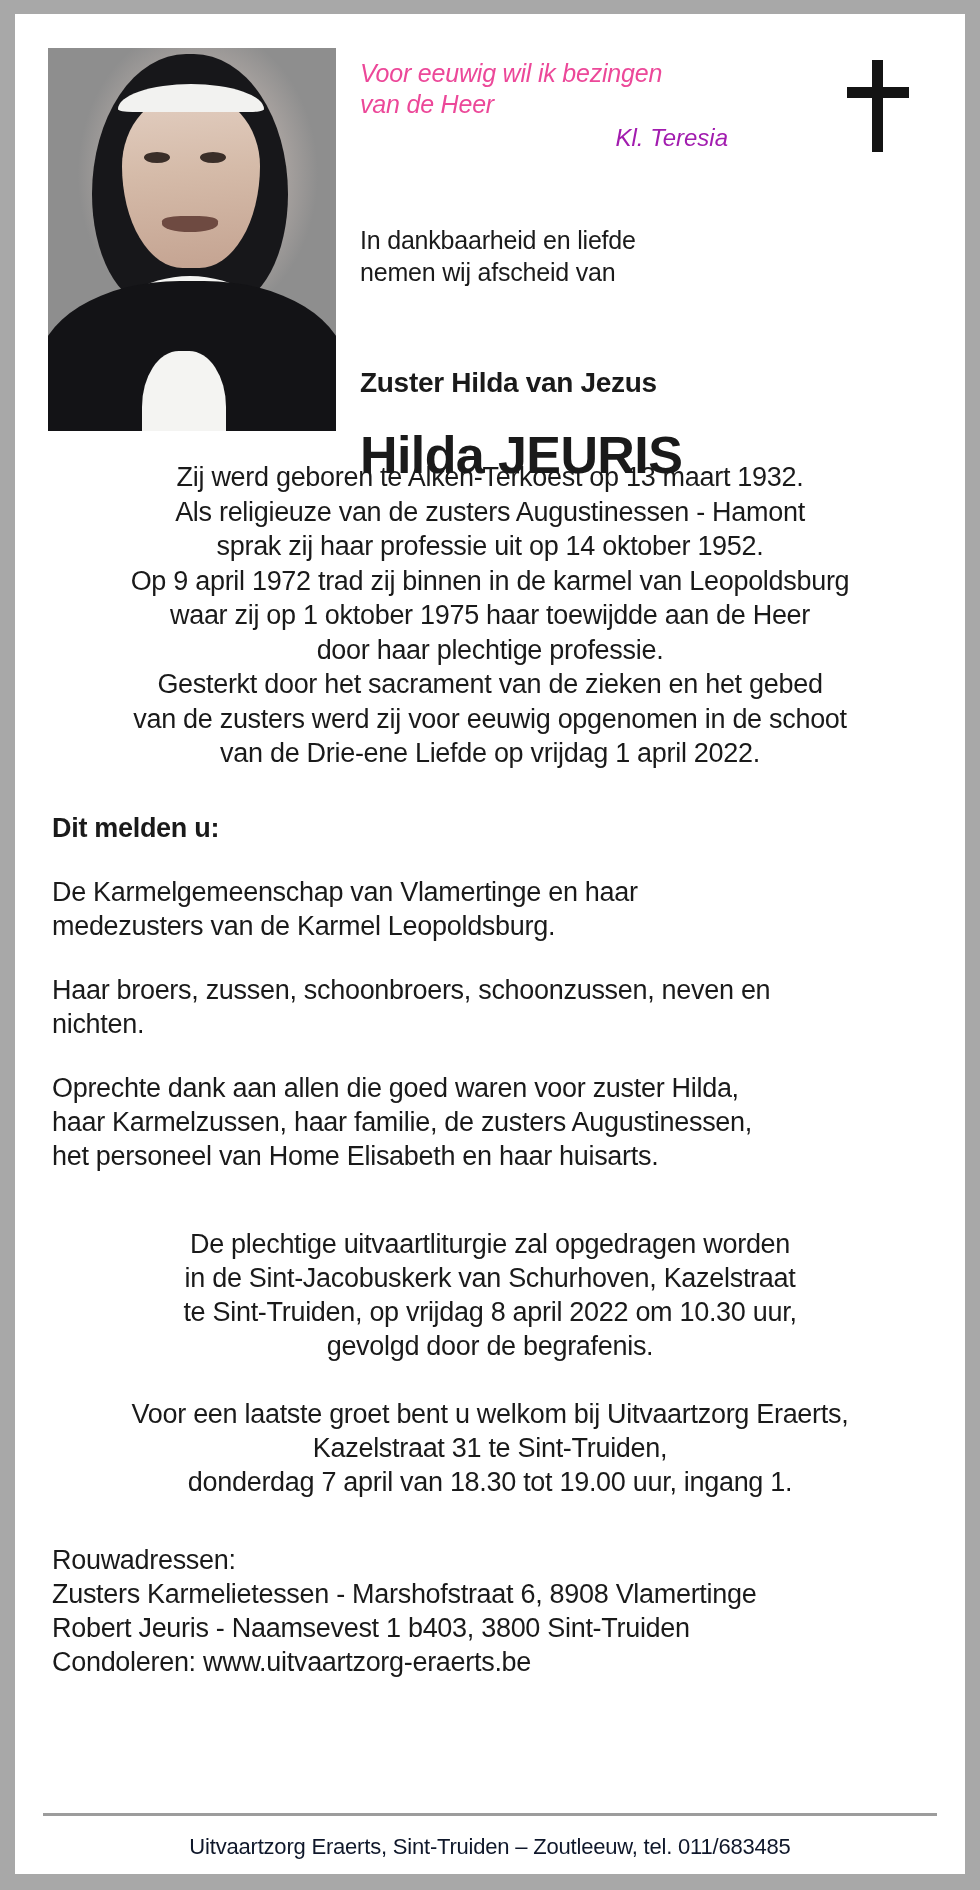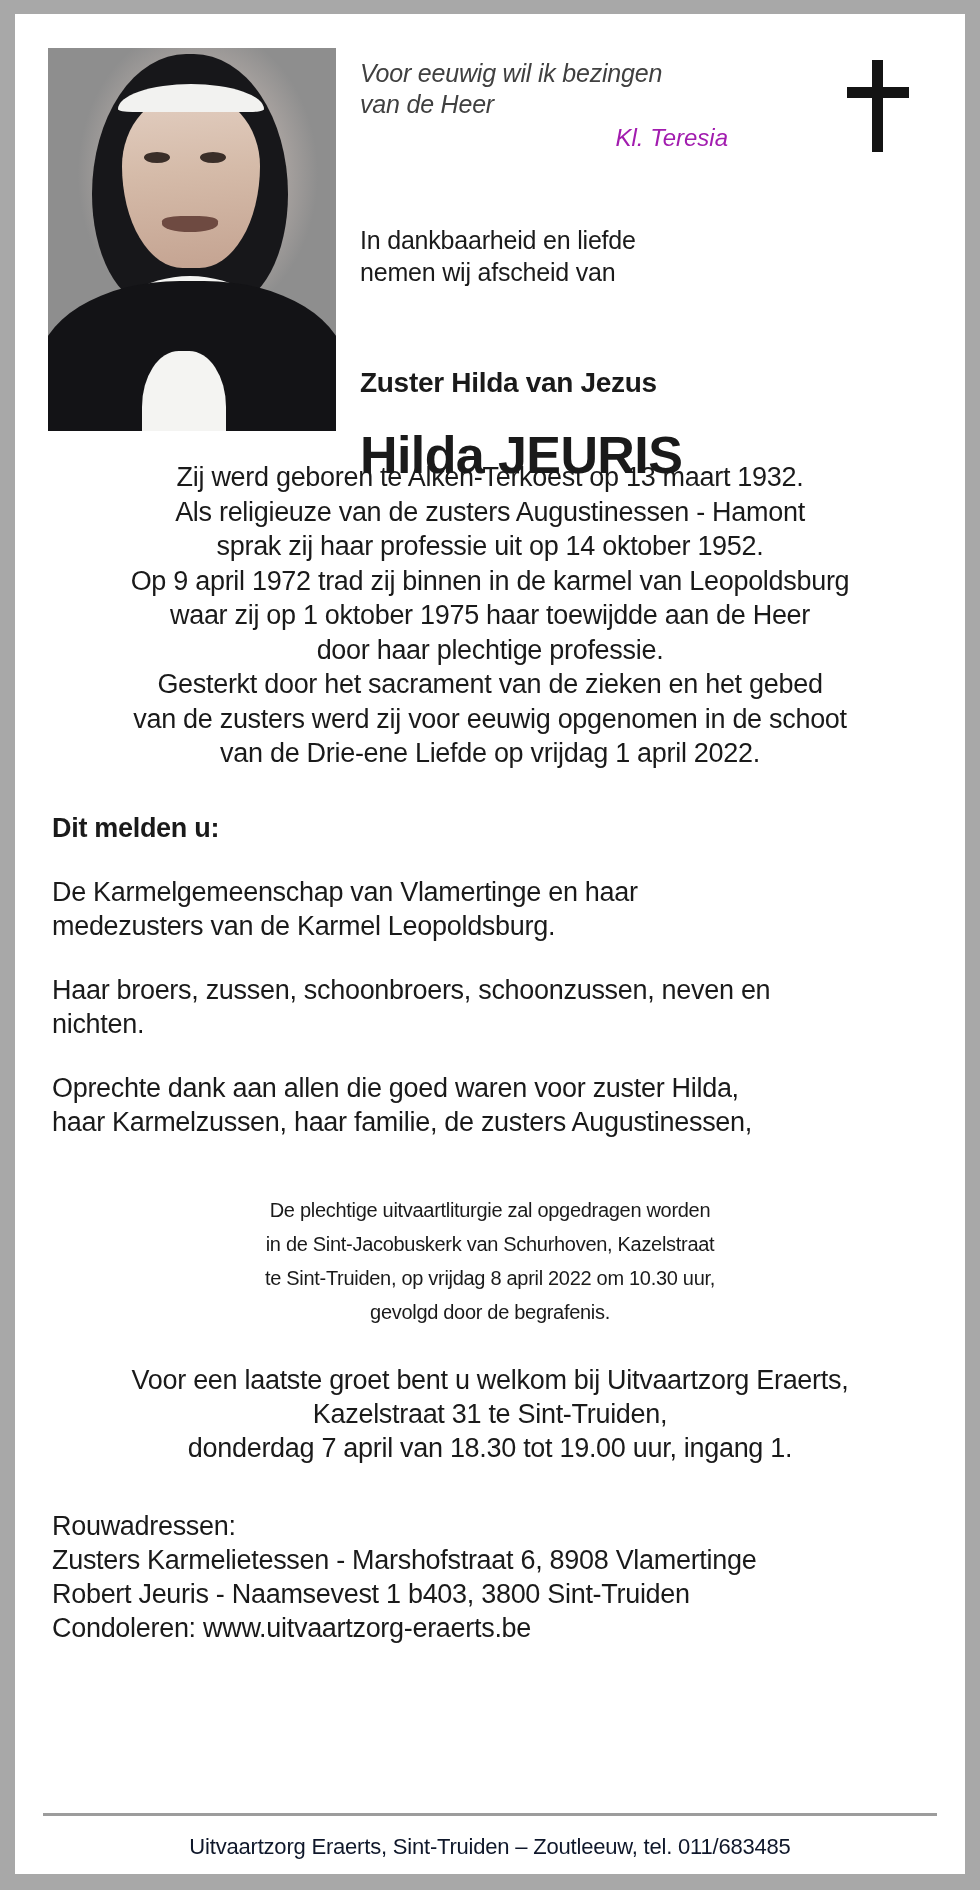--- a/index.html
+++ b/index.html
@@ -113,21 +113,21 @@
     position: absolute;
     left: 345px;
     top: 44px;
     width: 440px;
   }
   .quote-line {
     font-style: italic;
     font-size: 25px;
     line-height: 31px;
     letter-spacing: -0.2px;
-    color: #404040;
+    color: #ec4899;
   }
   .quote-attr {
     font-style: italic;
     font-size: 24px;
     line-height: 31px;
     text-align: right;
     padding-right: 72px;
     margin-top: 2px;
     color: #a21caf;
   }
@@ -199,21 +199,21 @@
     line-height: 34px;
     letter-spacing: -0.3px;
     padding-left: 15px;
   }
   .notice .para { margin-top: 30px; }
   .notice .para.first { margin-top: 40px; font-weight: bold; }
   .notice .para div { white-space: nowrap; }
 
   .service {
     text-align: center;
-    font-size: 20px;
+    font-size: 27px;
     line-height: 34px;
     letter-spacing: -0.3px;
     margin-top: 54px;
   }
   .service div { white-space: nowrap; }
   .service b { font-weight: normal; }
 
   .visit {
     text-align: center;
     font-size: 27px;
@@ -315,20 +315,21 @@
           <div>De Karmelgemeenschap van Vlamertinge en haar</div>
           <div>medezusters van de Karmel Leopoldsburg.</div>
         </div>
         <div class="para">
           <div>Haar broers, zussen, schoonbroers, schoonzussen, neven en</div>
           <div>nichten.</div>
         </div>
         <div class="para">
           <div>Oprechte dank aan allen die goed waren voor zuster Hilda,</div>
           <div>haar Karmelzussen, haar familie, de zusters Augustinessen,</div>
+          <div>het personeel van Home Elisabeth en haar huisarts.</div>
         </div>
       </div>
 
       <div class="service condensed">
         <div>De plechtige uitvaartliturgie zal opgedragen worden</div>
         <div>in de Sint-Jacobuskerk van Schurhoven, Kazelstraat</div>
         <div><span>te Sint-Truiden, op </span><b>vrijdag 8 april 2022 om 10.30 uur</b><span>,</span></div>
         <div>gevolgd door de begrafenis.</div>
       </div>
 

